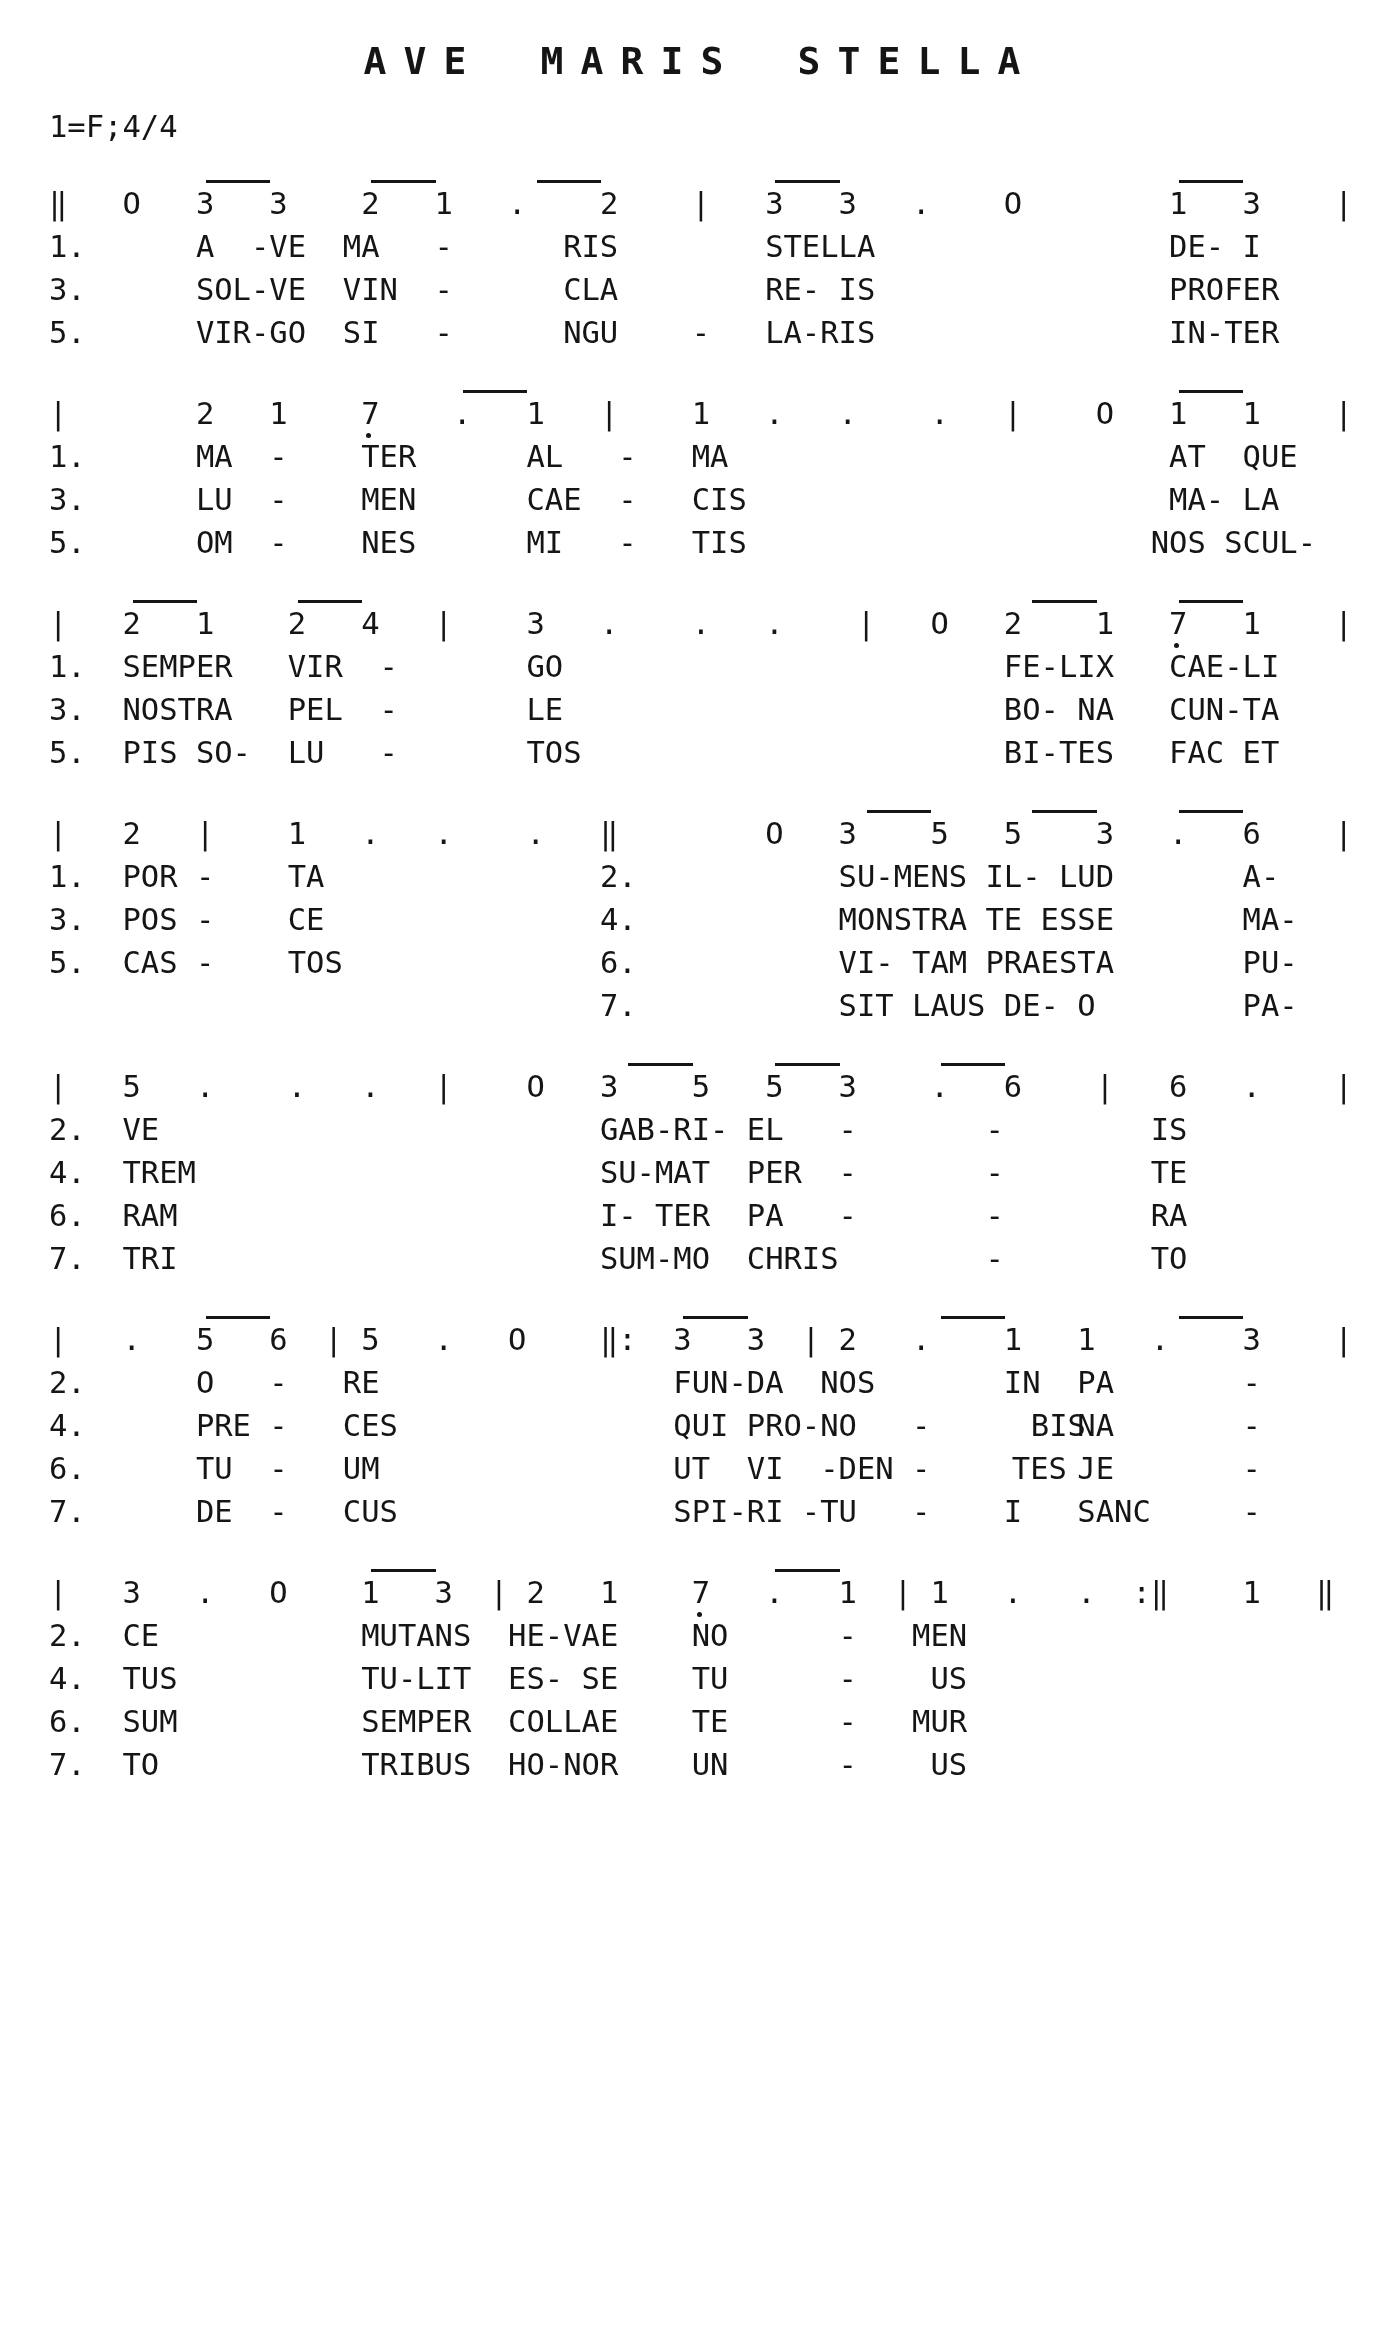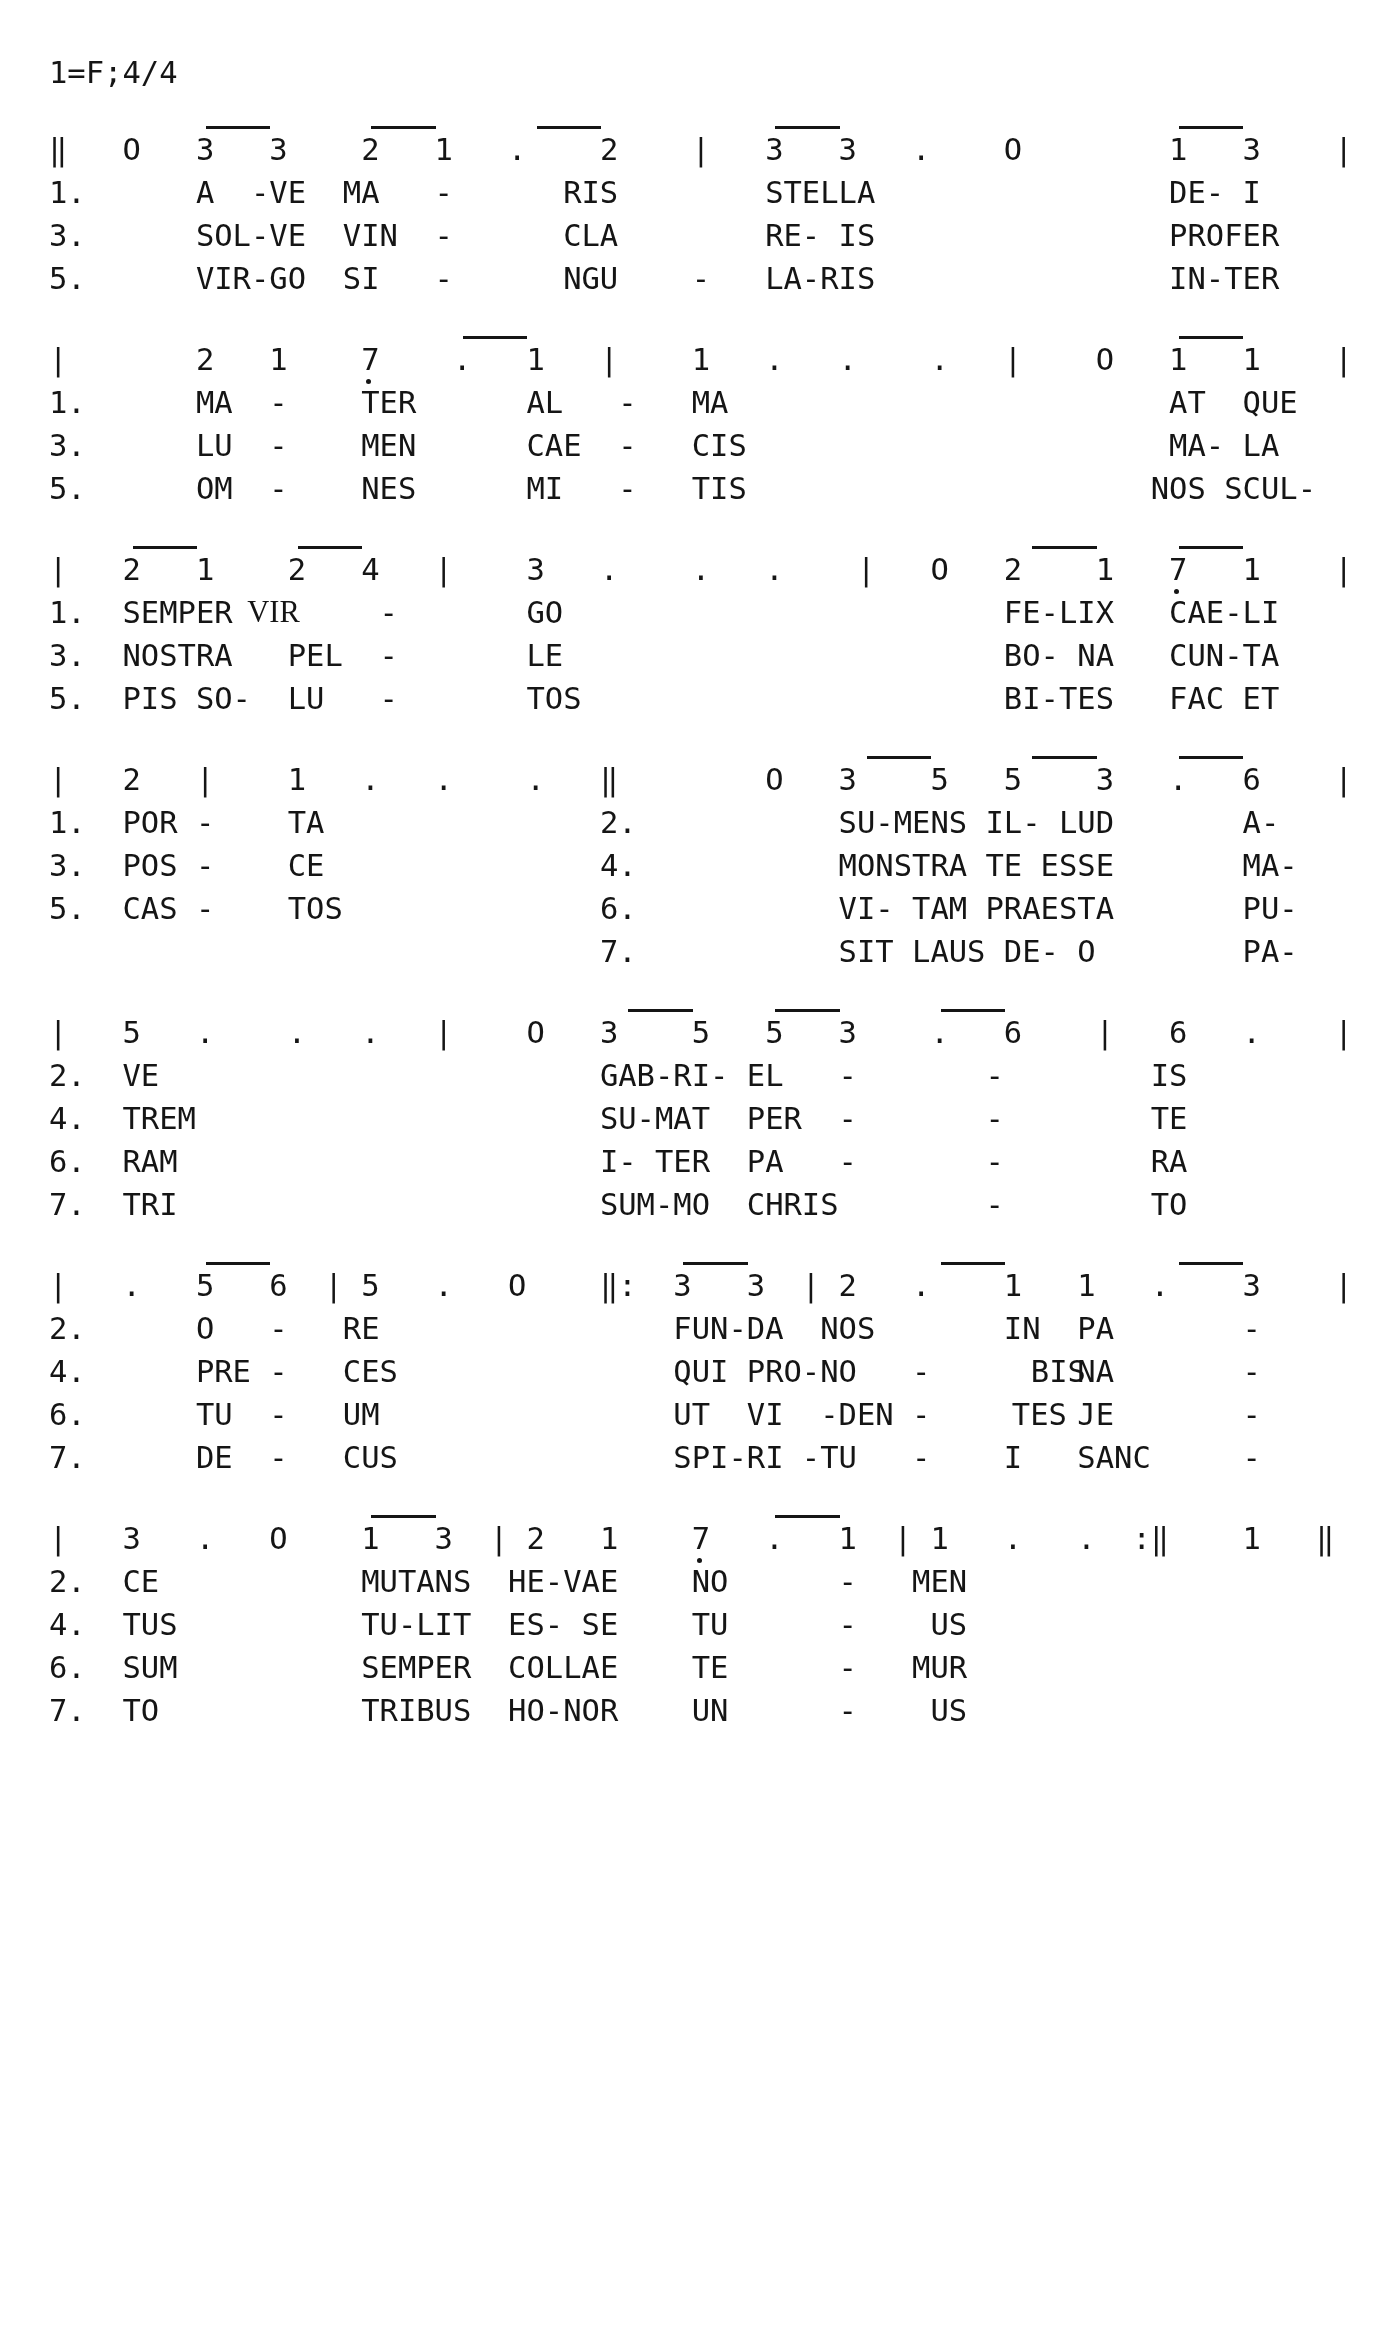--- a/index.html
+++ b/index.html
@@ -26,20 +26,21 @@
   .note-row,.lyric-row{position:relative;height:43px;}
   .tok{position:absolute;top:0;white-space:pre;}
   .beam{position:absolute;bottom:3px;height:3px;width:3.5ch;background:#151515;}
   .odot{position:absolute;top:37px;width:5px;height:5px;border-radius:50%;background:#151515;}
 </style>
 </head>
 <body>
 
 <div class="sheet">
   <div class="content">
+    <h1 class="title">AVE MARIS STELLA</h1>
     <div class="meta">
       <span>1=F;4/4</span>
     </div>
     <div class="systems">
         <div class="system">
           <div class="overline-row">
             <i class="beam" style="left: 8.55ch;"></i>
             <i class="beam" style="left: 17.55ch;"></i>
             <i class="beam" style="left: 26.55ch;"></i>
             <i class="beam" style="left: 39.55ch;"></i>
@@ -173,21 +174,21 @@
             <span class="tok" style="left: 52ch;">2</span>
             <span class="tok" style="left: 57ch;">1</span>
             <span class="tok" style="left: 61ch;">7</span>
             <span class="tok" style="left: 65ch;">1</span>
             <span class="tok" style="left: 70ch;">|</span>
             <i class="odot" style="left: calc(61ch + 5px);"></i>
           </div>
           <div class="lyric-row">
             <span class="tok" style="left: 0ch;">1.</span>
             <span class="tok" style="left: 4ch;">SEMPER</span>
-            <span class="tok" style="left: 13ch; font-family: Liberation Serif, serif;">VIR</span>
+            <span class="tok" style="left: 13ch;">VIR</span>
             <span class="tok" style="left: 18ch;">-</span>
             <span class="tok" style="left: 26ch;">GO</span>
             <span class="tok" style="left: 52ch;">FE-LIX</span>
             <span class="tok" style="left: 61ch;">CAE-LI</span>
           </div>
           <div class="lyric-row">
             <span class="tok" style="left: 0ch;">3.</span>
             <span class="tok" style="left: 4ch;">NOSTRA</span>
             <span class="tok" style="left: 13ch;">PEL</span>
             <span class="tok" style="left: 18ch;">-</span>

